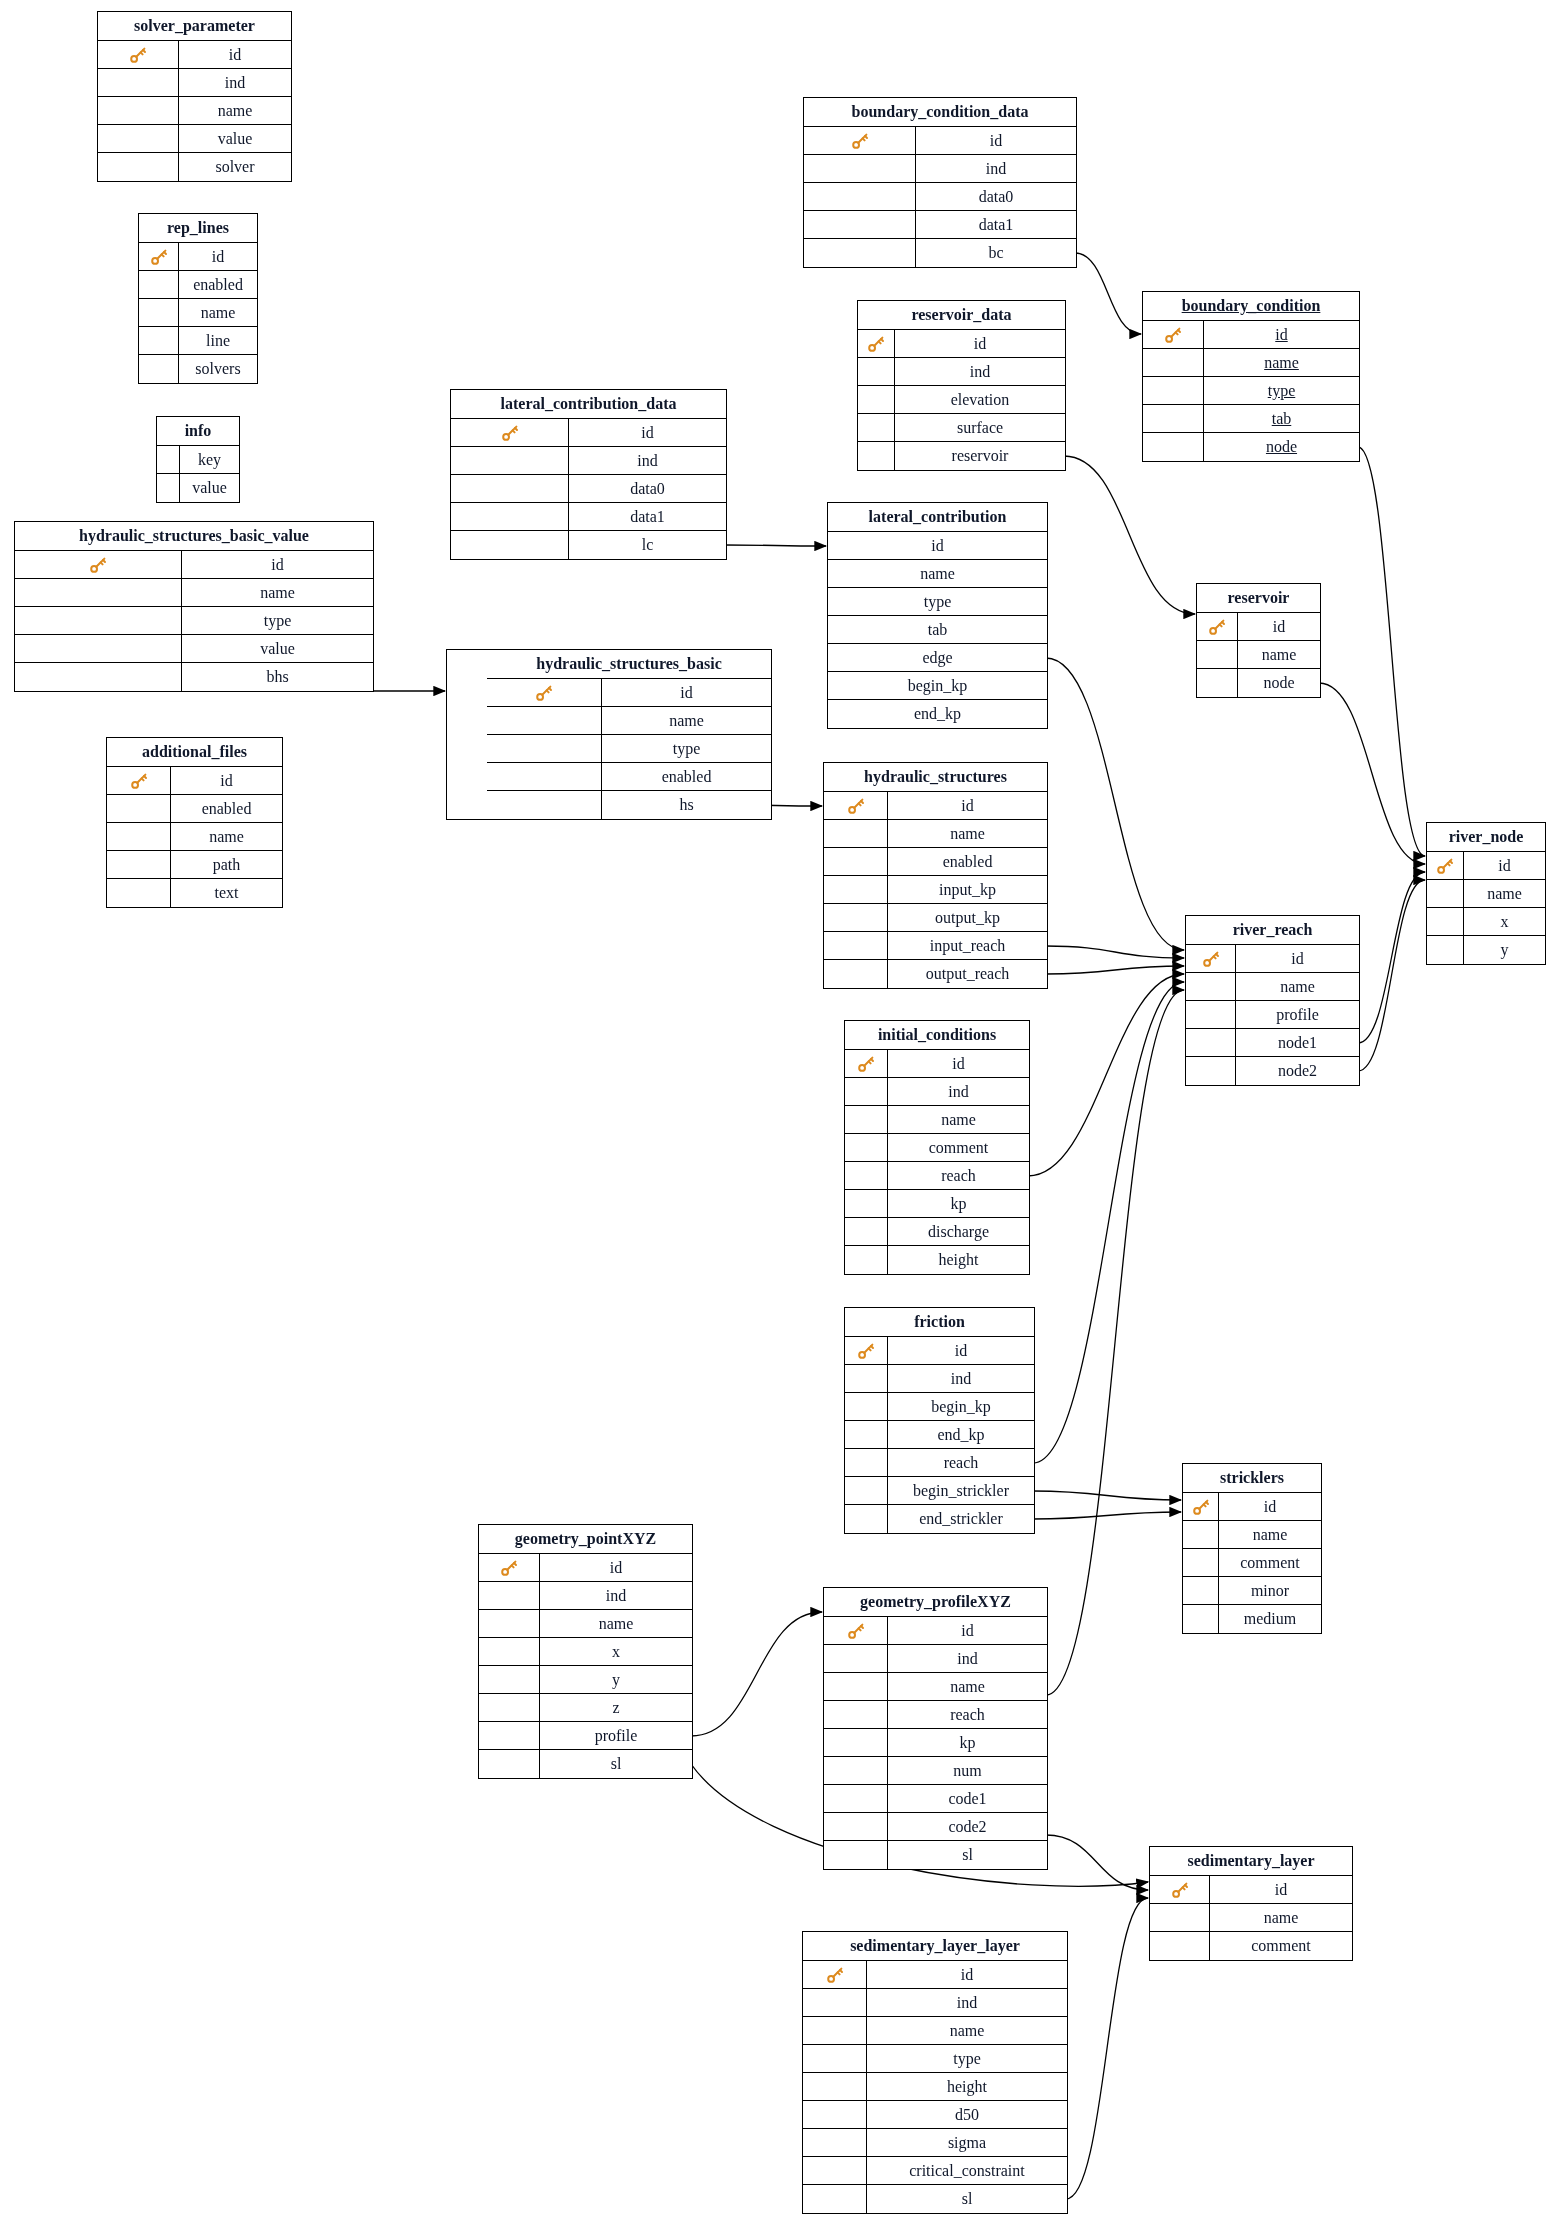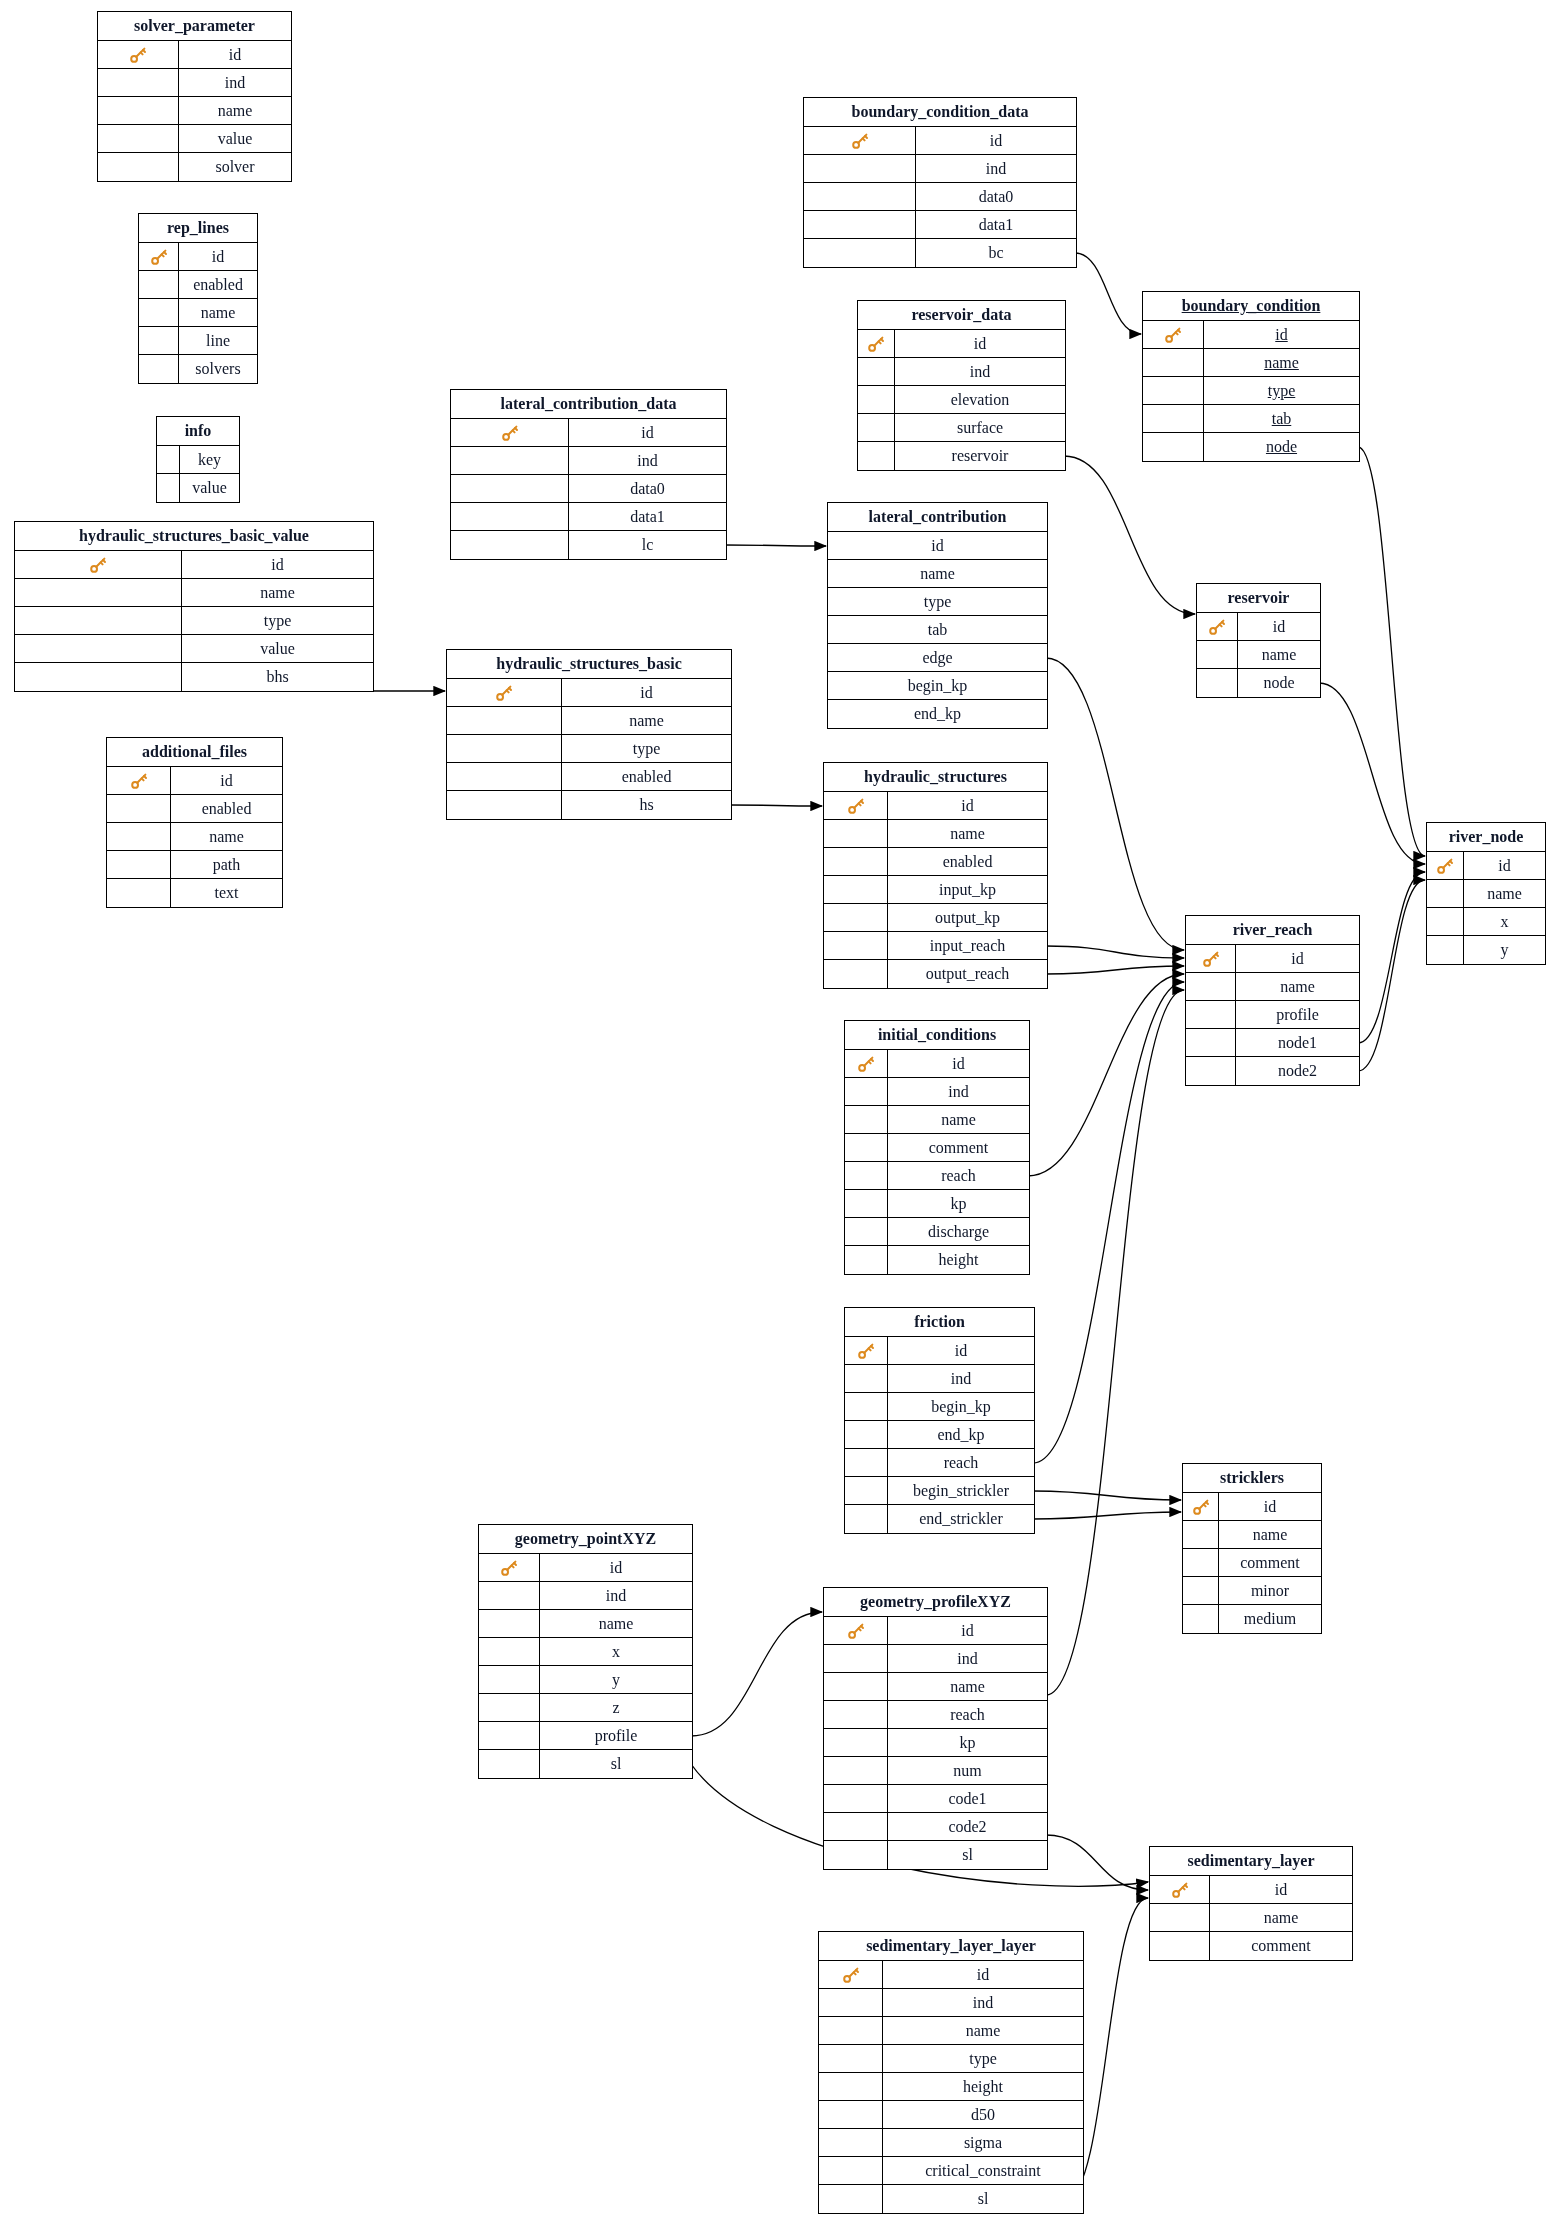--- a/index.html
+++ b/index.html
@@ -221,21 +221,21 @@
       </div>
       <div class="db-row">
         <div class="key-cell" style="width: 118px;"></div>
         <div class="field-label">data1</div>
       </div>
       <div class="db-row last">
         <div class="key-cell" style="width: 118px;"></div>
         <div class="field-label">lc</div>
       </div>
     </div>
-    <div class="db-table" style="left: 446px; top: 649px; width: 284px;">
+    <div class="db-table" style="left: 446px; top: 649px; width: 284px; padding-left: 40px;">
       <div class="db-title">hydraulic_structures_basic</div>
       <div class="db-row">
         <div class="key-cell" style="width: 115px;">
           <svg width="18" height="18" viewBox="0 0 18 18">
             <g stroke="#dd8a1e" stroke-width="2" fill="none" stroke-linecap="round">
               <circle cx="5.1" cy="12.9" r="2.9"></circle>
               <path d="M7.3 10.7 L15.4 2.6"></path>
               <path d="M11.6 6.4 L13.6 8.4"></path>
               <path d="M14 4 L16 6"></path>
             </g>
@@ -557,21 +557,21 @@
       </div>
       <div class="db-row">
         <div class="key-cell" style="width: 64px;"></div>
         <div class="field-label">code2</div>
       </div>
       <div class="db-row last">
         <div class="key-cell" style="width: 64px;"></div>
         <div class="field-label">sl</div>
       </div>
     </div>
-    <div class="db-table" style="left: 802px; top: 1931px; width: 264px; margin-left: 16px;">
+    <div class="db-table" style="left: 802px; top: 1931px; width: 264px;">
       <div class="db-title">sedimentary_layer_layer</div>
       <div class="db-row">
         <div class="key-cell" style="width: 64px;">
           <svg width="18" height="18" viewBox="0 0 18 18">
             <g stroke="#dd8a1e" stroke-width="2" fill="none" stroke-linecap="round">
               <circle cx="5.1" cy="12.9" r="2.9"></circle>
               <path d="M7.3 10.7 L15.4 2.6"></path>
               <path d="M11.6 6.4 L13.6 8.4"></path>
               <path d="M14 4 L16 6"></path>
             </g>

